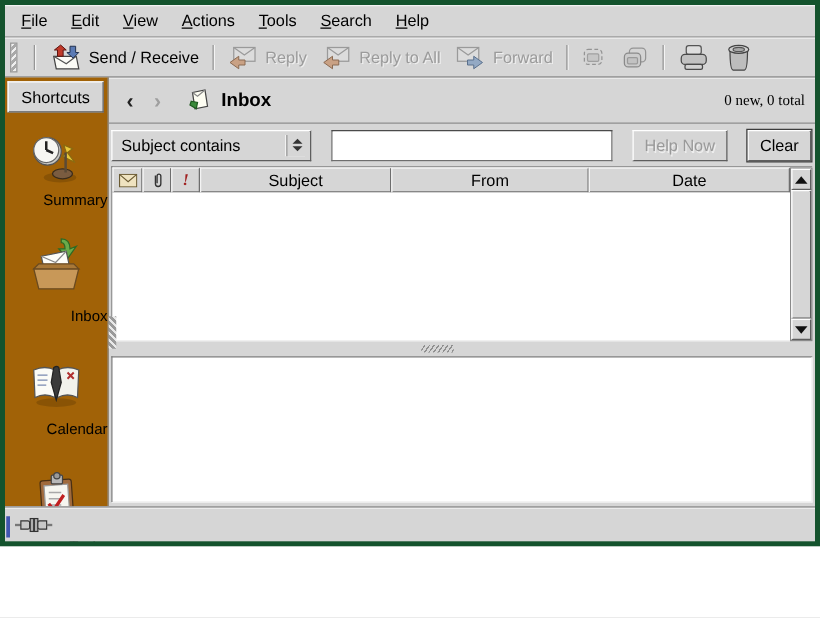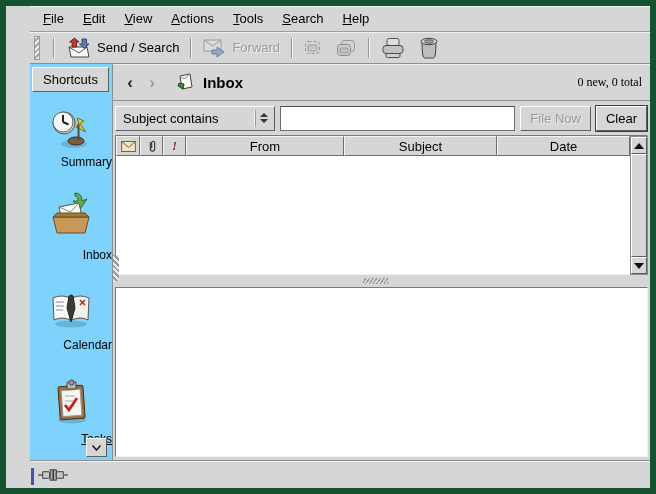--- a/index.html
+++ b/index.html
@@ -1,53 +1,53 @@
 <!DOCTYPE html>
 <html><head>
 <meta charset="utf-8">
 <style>
   * { margin:0; padding:0; box-sizing:border-box; }
   html,body { width:656px; height:494px; }
   body { font-family:"Liberation Sans","DejaVu Sans",sans-serif; font-size:13px; color:#000; }
-  .window { width:656px; height:494px; border:6px solid #14532d; background:#d6d6d6; display:flex; flex-direction:column; overflow:hidden;padding-left:24px; }
+  .window { width:656px; height:437px; border:4px solid #14532d; background:#d6d6d6; display:flex; flex-direction:column; overflow:hidden; }
 
   
   .menubar { height:26px; display:flex; align-items:center; gap:19px; padding:0 0 0 13px; background:#d6d6d6; border-bottom:1px solid #9c9c9c; box-shadow:inset 0 1px 0 #f2f2f2; flex:0 0 auto; }
   .menu-item { display:block; cursor:default; }
   .menu-item::first-letter { text-decoration:underline; }
 
   
   .toolbar { height:32px; display:flex; align-items:center; background:#d6d6d6; border-bottom:1px solid #8e8e8e; box-shadow:inset 0 1px 0 #f0f0f0; padding:0 6px 0 4px; flex:0 0 auto; }
   .tb-handle { width:6px; height:24px; margin-right:8px; background:repeating-linear-gradient(135deg,#efefef 0 2px,#a8a8a8 2px 4px); border:1px solid #9a9a9a; }
   .tb-btn { display:flex; align-items:center; gap:6px; padding:2px 6px; white-space:nowrap; }
   .tb-btn.disabled { color:#9b9b9b; text-shadow:1px 1px 0 #eeeeee; }
   .tb-sep { width:1px; height:20px; background:#969696; box-shadow:1px 0 0 #f4f4f4; margin:0 5px; }
   .chev { width:10px; height:7px; }
 
   
   .app-body { flex:1 1 auto; display:flex; min-height:0; }
-  .sidebar { width:83px; flex:0 0 83px; background:#7dd3fc; border-right:1px solid #8e8e8e; position:relative; }
+  .sidebar { width:83px; flex:0 0 83px; background:#a16207; border-right:1px solid #8e8e8e; position:relative; }
   .raised { background:#d6d6d6; border:1px solid; border-color:#ffffff #5e5e5e #5e5e5e #ffffff; }
   .shortcuts-btn { position:absolute; top:3px; left:2px; width:77px; height:25px; display:flex; align-items:center; justify-content:center; font-size:13px; }
   .sb-item { position:absolute; left:0; width:100%; display:flex; justify-content:center; }
   .sb-label { position:absolute; left:0; width:100%; text-align:right; font-size:12px; color:#000; }
   .sb-scroll-btn { position:absolute; top:374px; left:56px; width:21px; height:19px; display:flex; align-items:center; justify-content:center; }
 
   .content { flex:1 1 auto; display:flex; flex-direction:column; position:relative; min-width:0; }
 
   
   .folder-header { height:37px; display:flex; align-items:center; padding:0 8px 0 10px; border-bottom:1px solid #8e8e8e; box-shadow:inset 0 1px 0 #efefef; gap:8px; flex:0 0 auto; }
   .nav-arrow { font-size:17px; font-weight:bold; width:14px; text-align:center; line-height:1; }
   .nav-back { color:#222; }
   .nav-fwd { color:#9f9f9f; }
   .folder-title { font-size:15px; font-weight:bold; }
   .folder-counts { margin-left:auto; font-size:12px;font-family:Liberation Serif, serif; }
 
   
-  .search-row { height:34px; display:flex; align-items:center; padding:0 3px 0 2px; gap:5px; flex:0 0 auto; }
+  .search-row { height:34px; display:flex; align-items:center; padding:0 3px 0 2px; gap:16px; flex:0 0 auto; }
   .combo { width:160px; height:25px; display:flex; align-items:center; padding-left:7px; font-size:13px; position:relative; }
   .combo-spin { position:absolute; right:3px; top:3px; bottom:3px; width:16px; border-left:1px solid #9a9a9a; box-shadow:-1px 0 0 #f2f2f2; display:flex; flex-direction:column; align-items:center; justify-content:center; gap:2px; }
   .tri-up { width:0; height:0; border-bottom:4px solid #333; border-left:4px solid transparent; border-right:4px solid transparent; }
   .tri-down { width:0; height:0; border-top:4px solid #333; border-left:4px solid transparent; border-right:4px solid transparent; }
   .search-input { flex:1 1 auto; height:25px; border:1px solid #6e6e6e; border-top-color:#4a4a4a; background:#fff; padding:0 4px; font:13px "Liberation Sans","DejaVu Sans",sans-serif; outline:none; }
   .btn { height:25px; padding:0 9px; font-size:13px; display:flex; align-items:center; justify-content:center; }
   .btn.disabled { color:#999; text-shadow:1px 1px 0 #eee; }
   .btn-default { outline:1px solid #3c3c3c; font-weight:normal; }
 
   
@@ -94,26 +94,42 @@
 
     <span class="tb-sep"></span>
 
     <span class="tb-btn">
       <svg width="26" height="22" viewBox="0 0 26 22">
         <path d="M4 10 L22 10 L24 20 L6 20 Z" fill="#fbfbf6" stroke="#444"></path>
         <path d="M4 10 L14 16 L22 10" fill="none" stroke="#555"></path>
         <path d="M7 8 V3 H4.5 L9.5 -1 L14 3 H11.5 V8 Z" transform="translate(0,2)" fill="#c03a2a" stroke="#5f1410" stroke-width="0.8"></path>
         <path d="M17 2 V7 H14.5 L19.5 11.5 L24 7 H21.5 V2 Z" fill="#5a7ab4" stroke="#23324f" stroke-width="0.8"></path>
       </svg>
-      <span>Send / Search</span>
+      <span>Send / Receive</span>
     </span>
 
     <span class="tb-sep"></span>
 
-
+    <span class="tb-btn disabled">
+      <svg width="24" height="20" viewBox="0 0 24 20">
+        <rect x="5" y="2" width="17" height="11" fill="#dcdcdc" stroke="#9a9a9a"></rect>
+        <path d="M5 2 L13.5 8 L22 2" fill="none" stroke="#9a9a9a"></path>
+        <path d="M9 9 L2 14 L9 19 V16 H14 V12 H9 Z" fill="#c9a184" stroke="#8a6a52" stroke-width="0.8"></path>
+      </svg>
+      <span>Reply</span>
+    </span>
+
+    <span class="tb-btn disabled">
+      <svg width="24" height="20" viewBox="0 0 24 20">
+        <rect x="5" y="2" width="17" height="11" fill="#dcdcdc" stroke="#9a9a9a"></rect>
+        <path d="M5 2 L13.5 8 L22 2" fill="none" stroke="#9a9a9a"></path>
+        <path d="M9 9 L2 14 L9 19 V16 H14 V12 H9 Z" fill="#c9a184" stroke="#8a6a52" stroke-width="0.8"></path>
+      </svg>
+      <span>Reply to All</span>
+    </span>
 
     <span class="tb-btn disabled">
       <svg width="24" height="20" viewBox="0 0 24 20">
         <rect x="2" y="2" width="17" height="11" fill="#dcdcdc" stroke="#9a9a9a"></rect>
         <path d="M2 2 L10.5 8 L19 2" fill="none" stroke="#9a9a9a"></path>
         <path d="M15 9 L22 14 L15 19 V16 H10 V12 H15 Z" fill="#93a9c4" stroke="#5a708c" stroke-width="0.8"></path>
       </svg>
       <span>Forward</span>
     </span>
 
@@ -234,21 +250,21 @@
       <div class="search-row">
         <div class="combo raised">
           <span>Subject contains</span>
           <span class="combo-spin">
             <span class="tri-up"></span>
               <span class="tri-down"></span>
           </span>
         </div>
         <input class="search-input" type="text" value="" style="">
         <div class="btn raised disabled">
-          <span>File Now</span>
+          <span>Help Now</span>
         </div>
         <div class="btn raised btn-default">
           <span>Clear</span>
         </div>
       </div>
 
       <div class="list-region">
         <div class="list-header">
           <div class="hcell" style="width:24px;">
             <svg width="15" height="11" viewBox="0 0 16 12">
@@ -257,25 +273,25 @@
             </svg>
           </div>
           <div class="hcell" style="width:23px;">
             <svg width="10" height="15" viewBox="0 0 12 17">
               <path d="M4 3.5 v8 a2.6 2.6 0 0 0 5.2 0 V4 a1.8 1.8 0 0 0 -3.6 0 v7" fill="none" stroke="#333" stroke-width="1.3"></path>
             </svg>
           </div>
           <div class="hcell" style="width:23px;">
             <span class="excl">!</span>
           </div>
+          <div class="hcell" style="width:153px;">
+            <span>Subject</span>
+          </div>
           <div class="hcell" style="width:158px;">
             <span>From</span>
-          </div>
-          <div class="hcell" style="width:153px;">
-            <span>Subject</span>
           </div>
           <div class="hcell" style="flex:1; margin-right:17px;">
             <span>Date</span>
           </div>
         </div>
         <div class="list-body"></div>
 
         <div class="vscroll">
           <div class="scroll-btn raised">
             <span style="width:0;height:0;border-bottom:6px solid #111;border-left:5px solid transparent;border-right:5px solid transparent;"></span>

